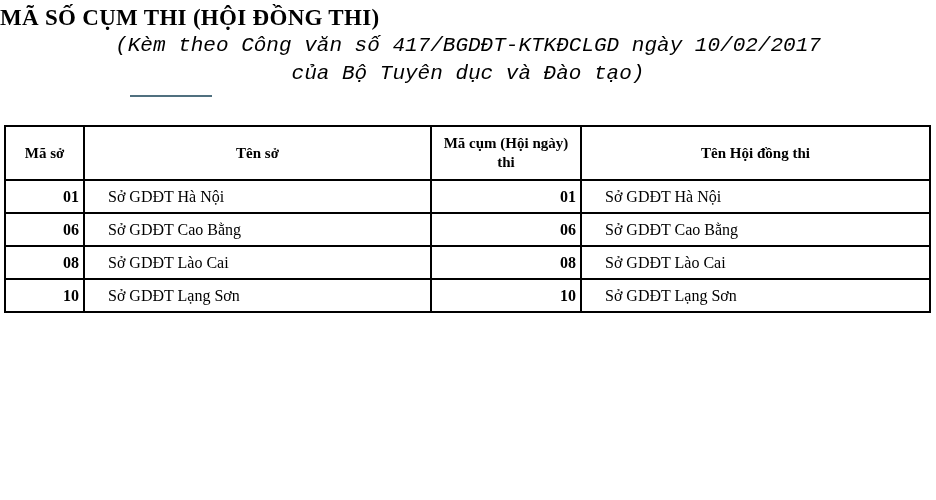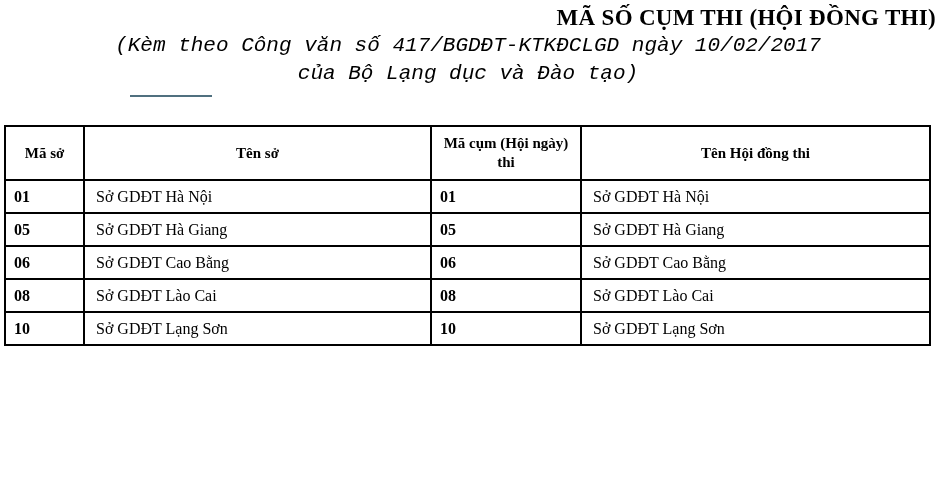--- a/index.html
+++ b/index.html
@@ -14,21 +14,21 @@
   }
   .page {
     position: relative;
     width: 936px;
     height: 500px;
     background: #ffffff;
   }
   .doc-title {
     margin: 0;
     padding-top: 4px;
-    text-align: right;
+    text-align: left;
     font-size: 23px;
     font-weight: bold;
     letter-spacing: 0.3px;
     line-height: 28px;
   }
   .doc-subtitle {
     margin: 0;
     text-align: center;
     font-style: italic;
     font-size: 21px;
@@ -70,38 +70,38 @@
   td {
     height: 27px;
     font-size: 16px;
     vertical-align: middle;
     padding: 2px 4px;
     white-space: nowrap;
     overflow: hidden;
   }
   td.code {
     font-weight: bold;
-    text-align: left;
+    text-align: right;
     padding-left: 8px;
   }
   td.name {
     text-align: left;
-    padding-left: 11px;
+    padding-left: 23px;
   }
 </style>
 </head>
 <body>
 
 <div class="page">
 
   <h1 class="doc-title">MÃ SỐ CỤM THI (HỘI ĐỒNG THI)</h1>
 
   <p class="doc-subtitle">(Kèm theo Công văn số 417/BGDĐT-KTKĐCLGD ngày 10/02/2017</p>
 
-  <p class="doc-subtitle">của Bộ Lạng dục và Đào tạo)</p>
+  <p class="doc-subtitle">của Bộ Tuyên dục và Đào tạo)</p>
 
   <div class="underline-mark"></div>
 
   <table class="main-table">
     <colgroup>
       <col class="c1">
         <col class="c2">
         <col class="c3">
         <col class="c4">
     </colgroup>
@@ -114,26 +114,20 @@
       </tr>
     </thead>
     <tbody>
         <tr>
           <td class="code">01</td>
           <td class="name">Sở GDĐT Hà Nội</td>
           <td class="code">01</td>
           <td class="name">Sở GDĐT Hà Nội</td>
         </tr>
         <tr>
-          <td class="code">05</td>
-          <td class="name">Sở GDĐT Hà Giang</td>
-          <td class="code">05</td>
-          <td class="name">Sở GDĐT Hà Giang</td>
-        </tr>
-        <tr>
           <td class="code">06</td>
           <td class="name">Sở GDĐT Cao Bằng</td>
           <td class="code">06</td>
           <td class="name">Sở GDĐT Cao Bằng</td>
         </tr>
         <tr>
           <td class="code">08</td>
           <td class="name">Sở GDĐT Lào Cai</td>
           <td class="code">08</td>
           <td class="name">Sở GDĐT Lào Cai</td>

